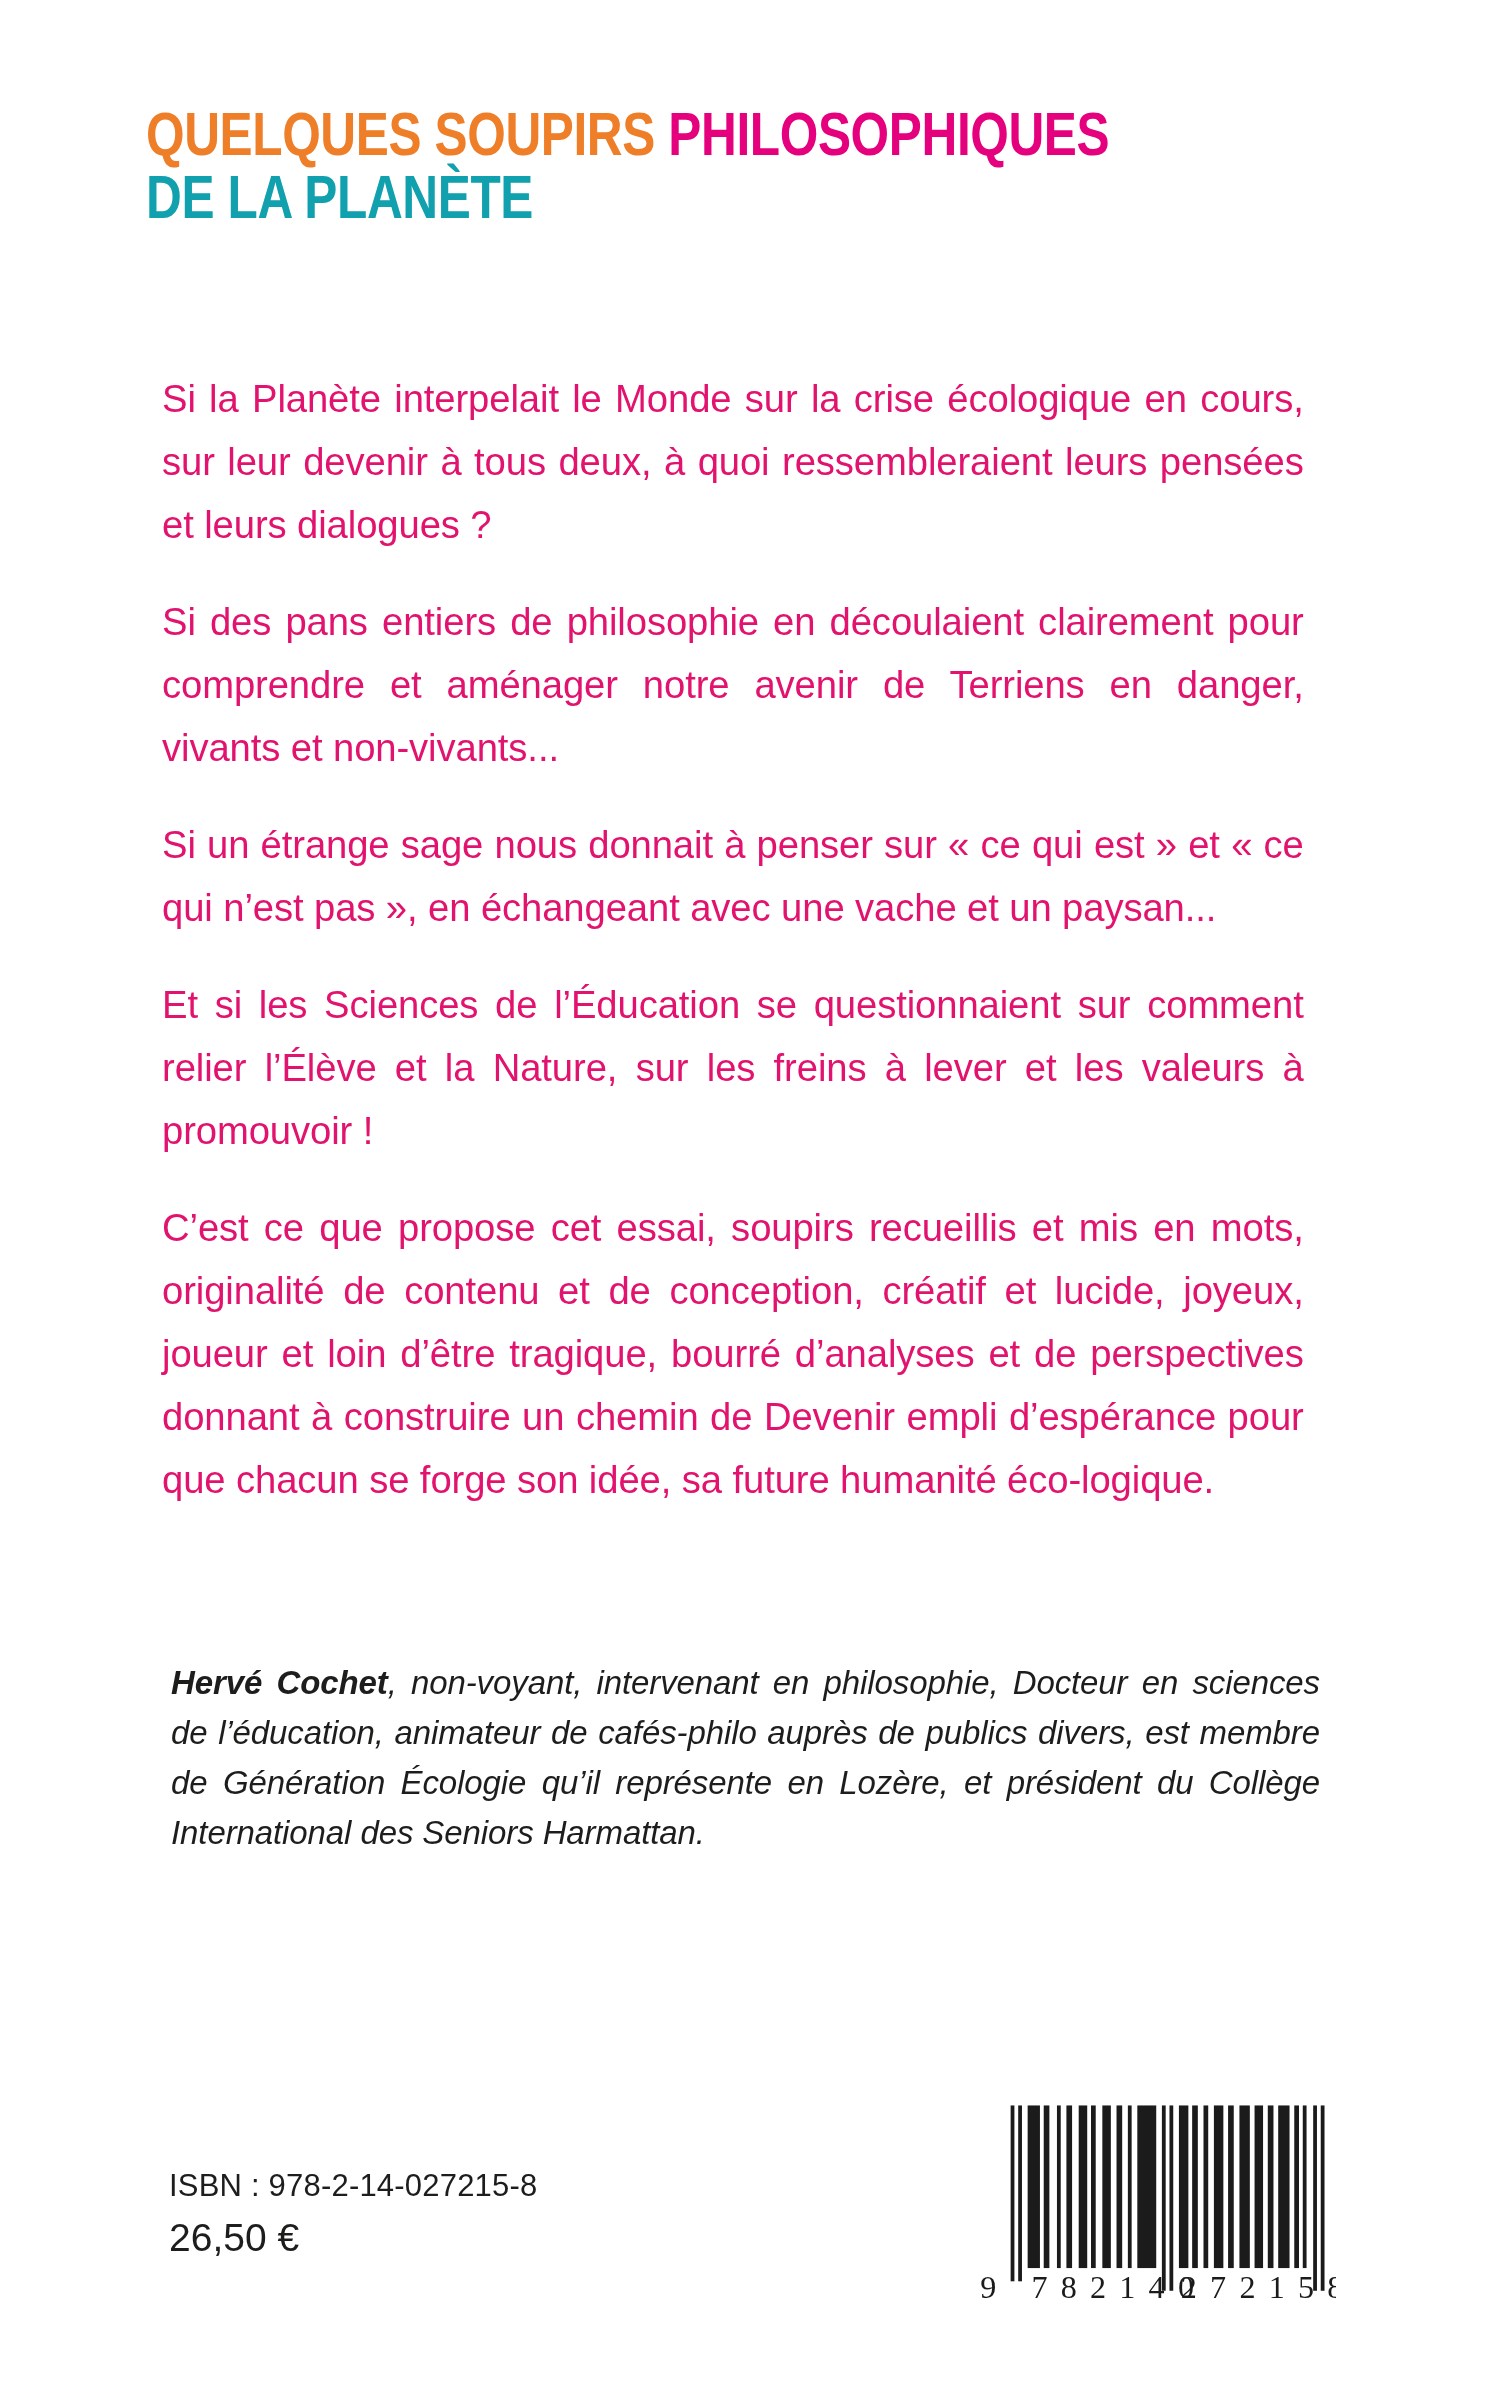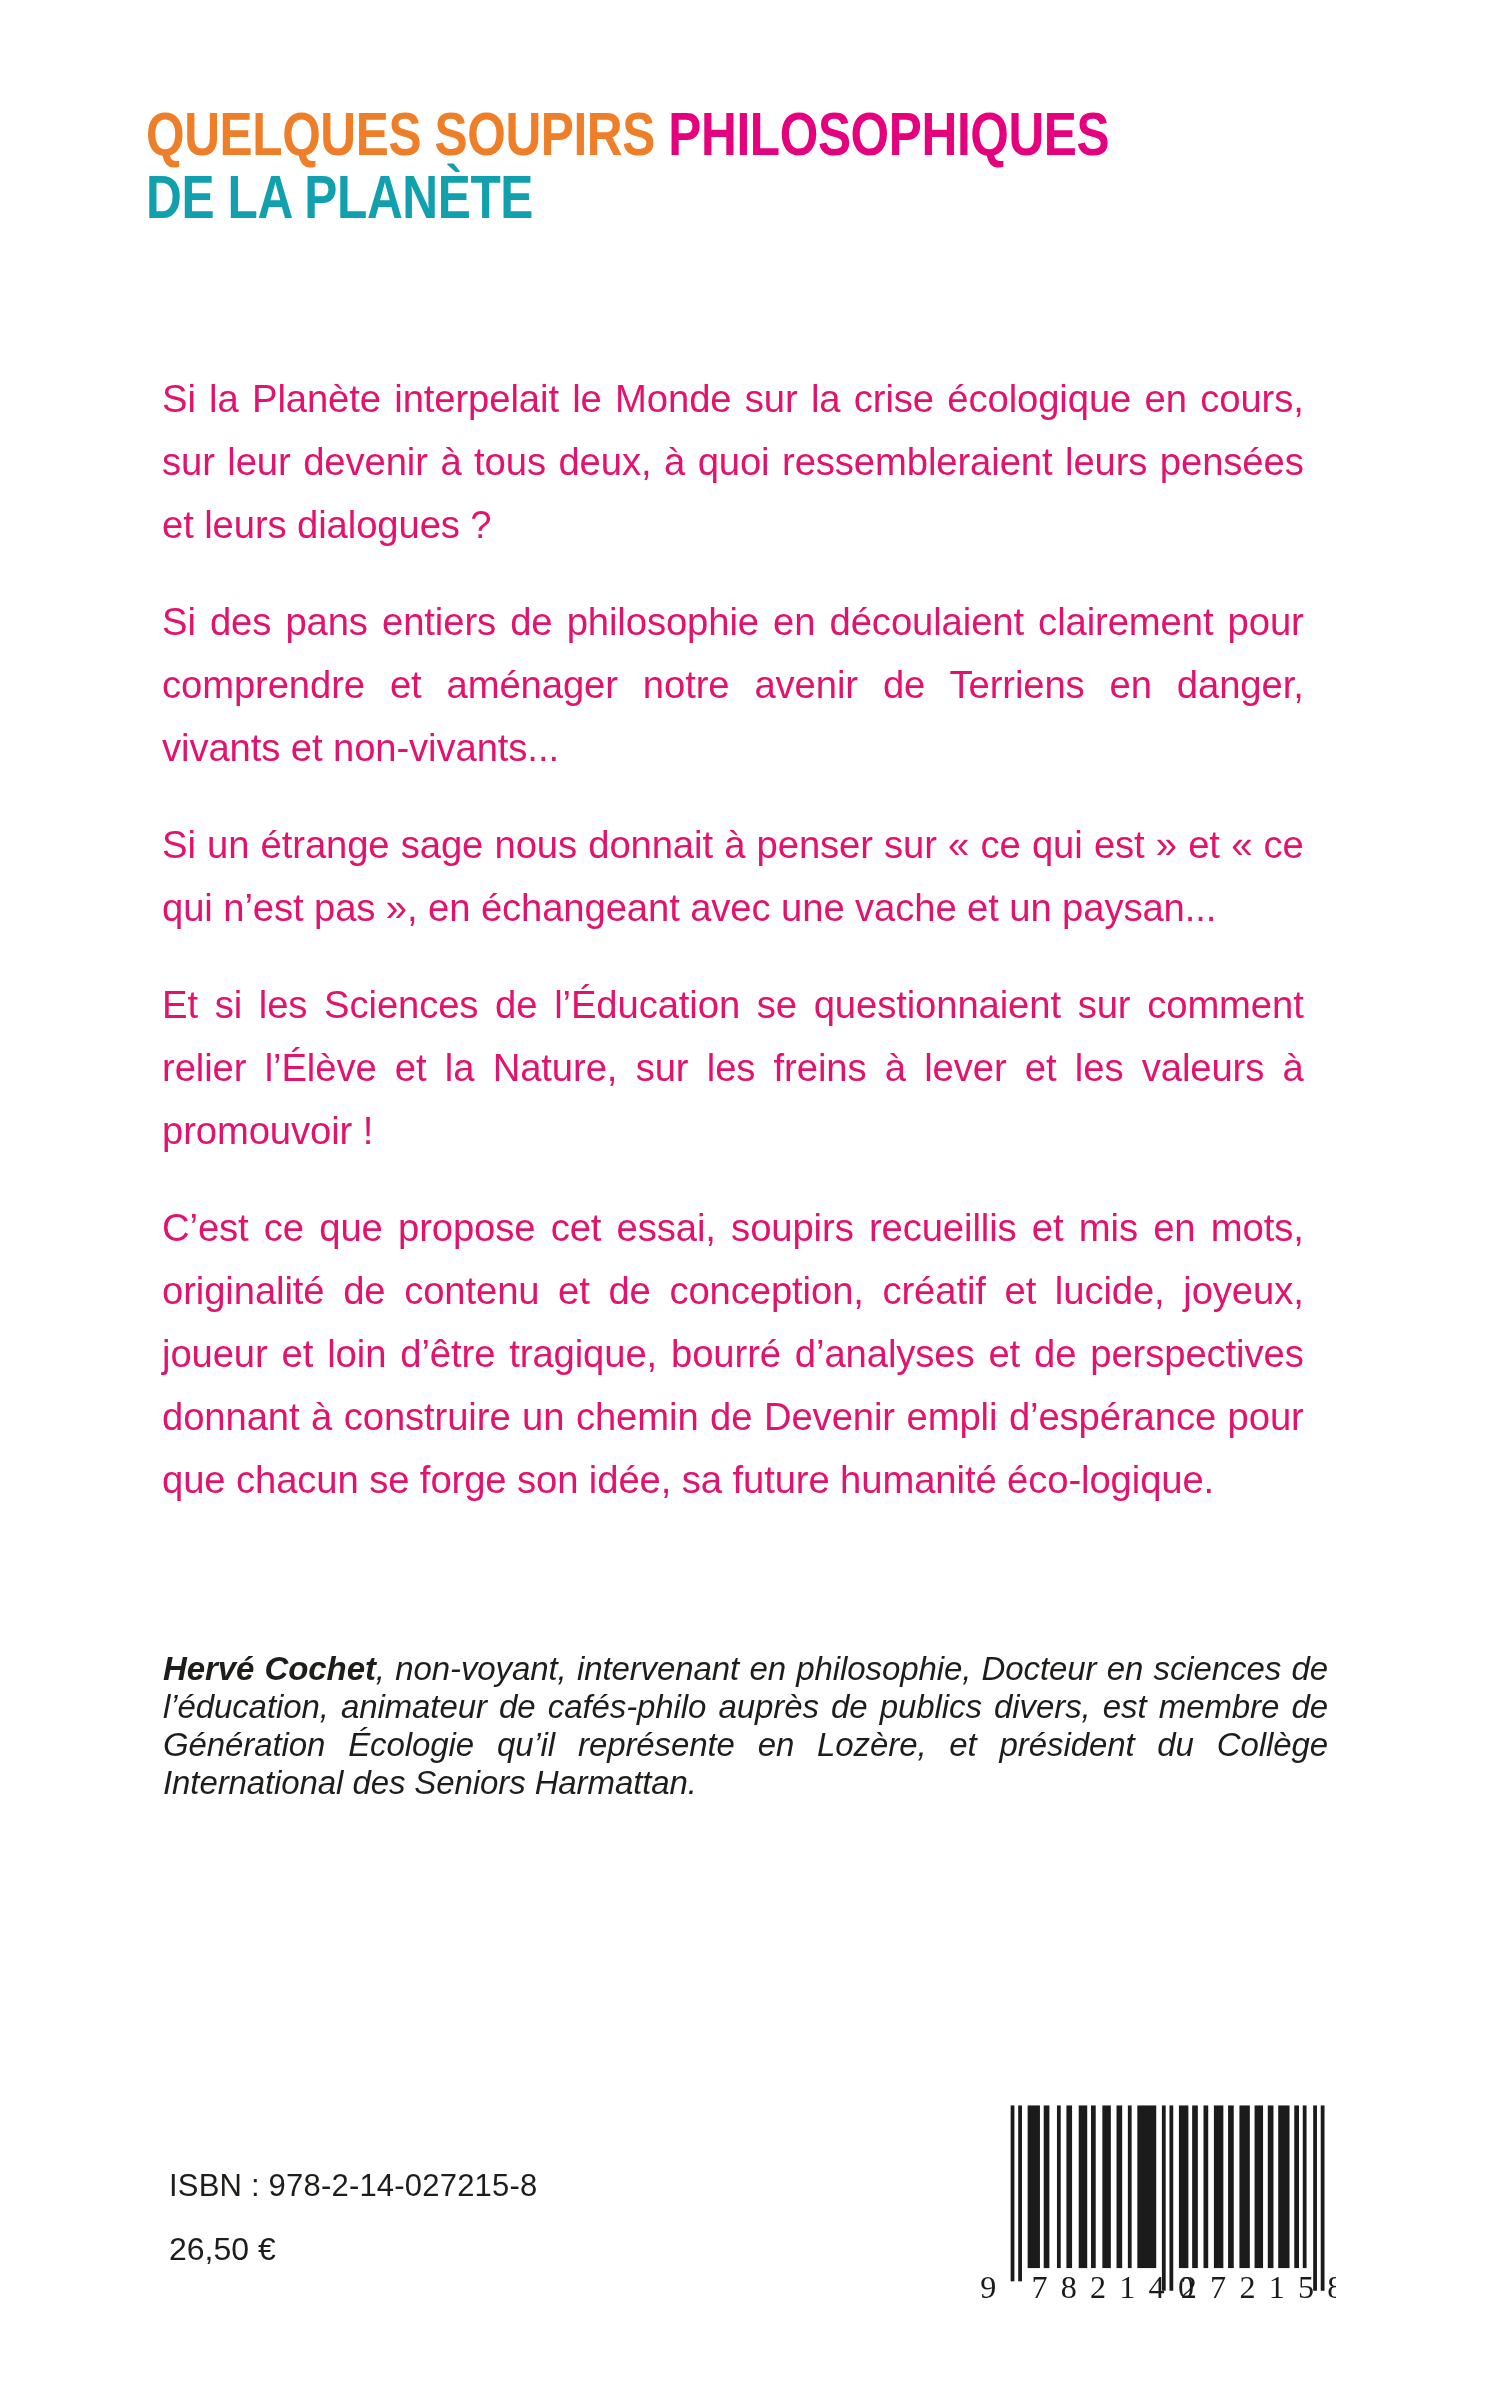--- a/index.html
+++ b/index.html
@@ -68,24 +68,24 @@
     position: absolute;
     left: 163px;
     top: 1650px;
     width: 1165px;
   }
   .bio {
     color: #1d1d1b;
     font-family: "Liberation Sans Narrow", "Liberation Sans", sans-serif;
     font-style: italic;
     font-size: 33px;
-    line-height: 38px;
+    line-height: 50px;
     text-align: justify;
     text-justify: inter-word;
-    margin: 0;
+    margin: 8px;
     letter-spacing: -0.1px;
   }
   .bio .bio-name {
     font-weight: 700;
     font-style: italic;
   }
   .isbn-price {
     position: absolute;
     left: 169px;
     top: 2167px;
@@ -93,23 +93,23 @@
   }
   .isbn {
     font-family: "Liberation Sans Narrow", "Liberation Sans", sans-serif;
     font-size: 31px;
     line-height: 38px;
     letter-spacing: 0.2px;
     white-space: nowrap;
   }
   .price {
     font-family: "Liberation Sans Narrow", "Liberation Sans", sans-serif;
-    font-size: 32px;
+    font-size: 39px;
     line-height: 55px;
-    margin-top: 17px;
+    margin-top: 5px;
     white-space: nowrap;
   }
 
   
   .barcode-wrap {
     position: absolute;
     left: 967px;
     top: 2096px;
     width: 369px;
     height: 208px;

